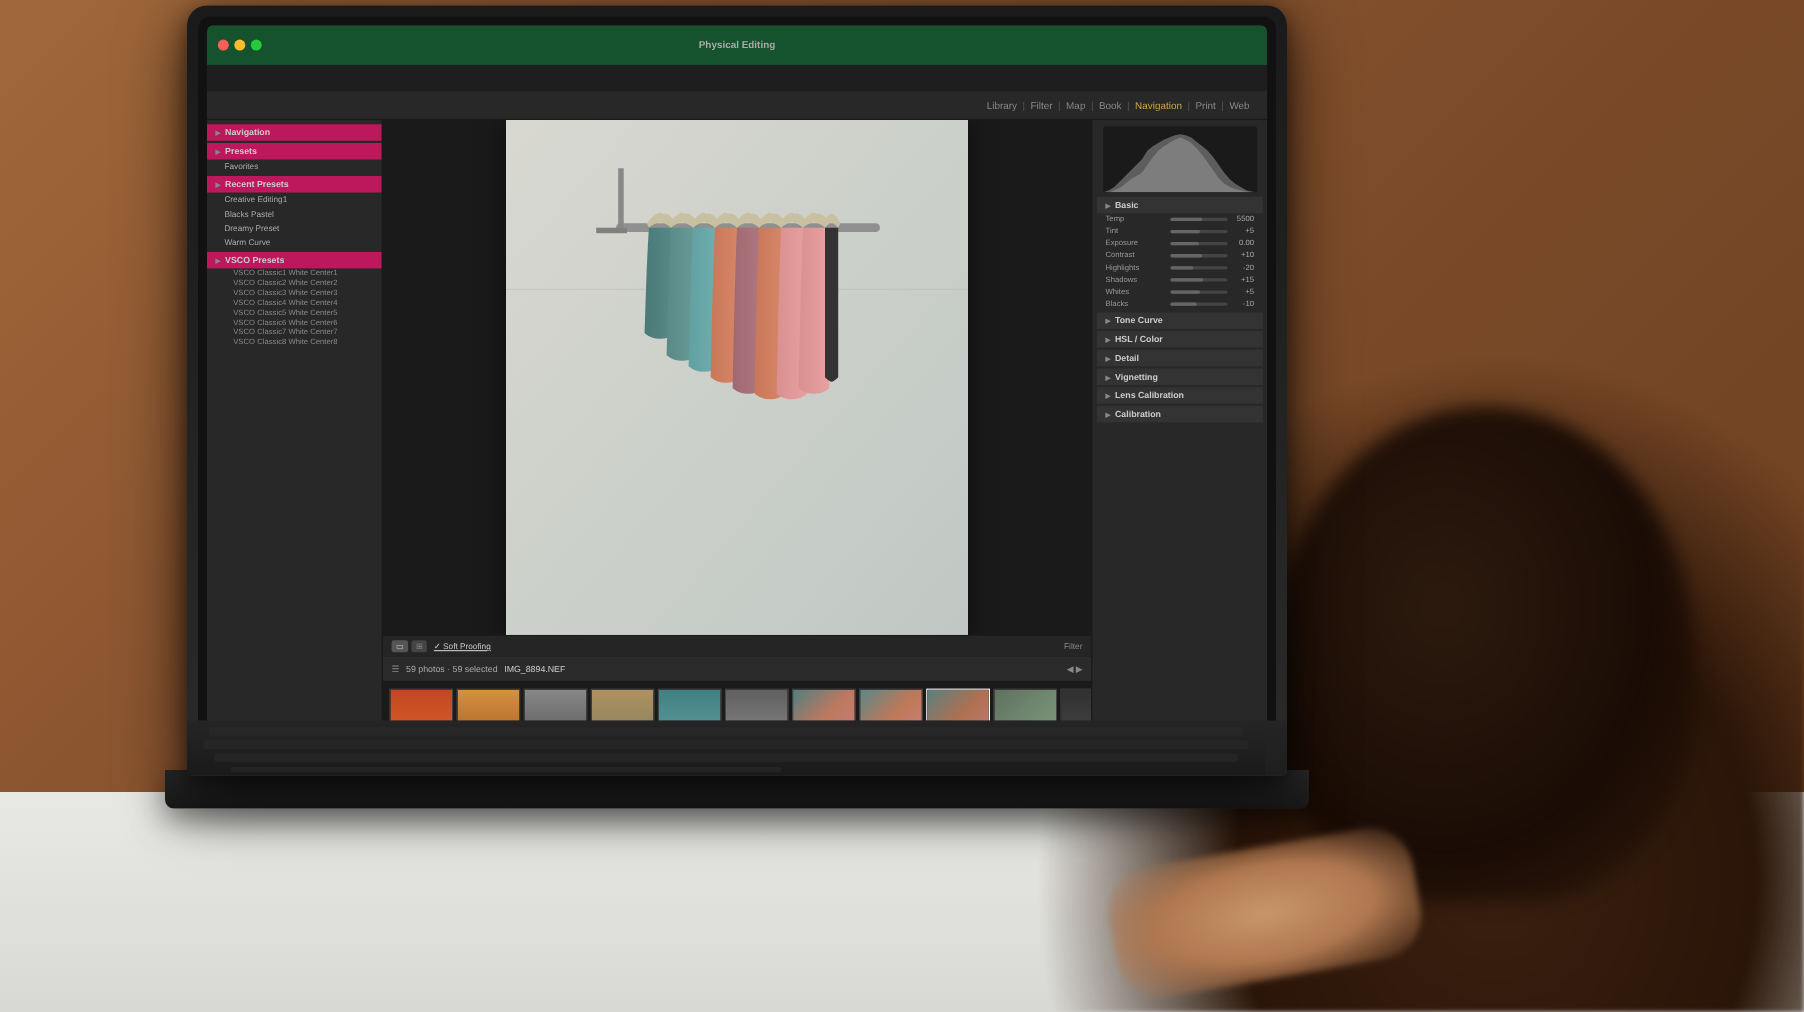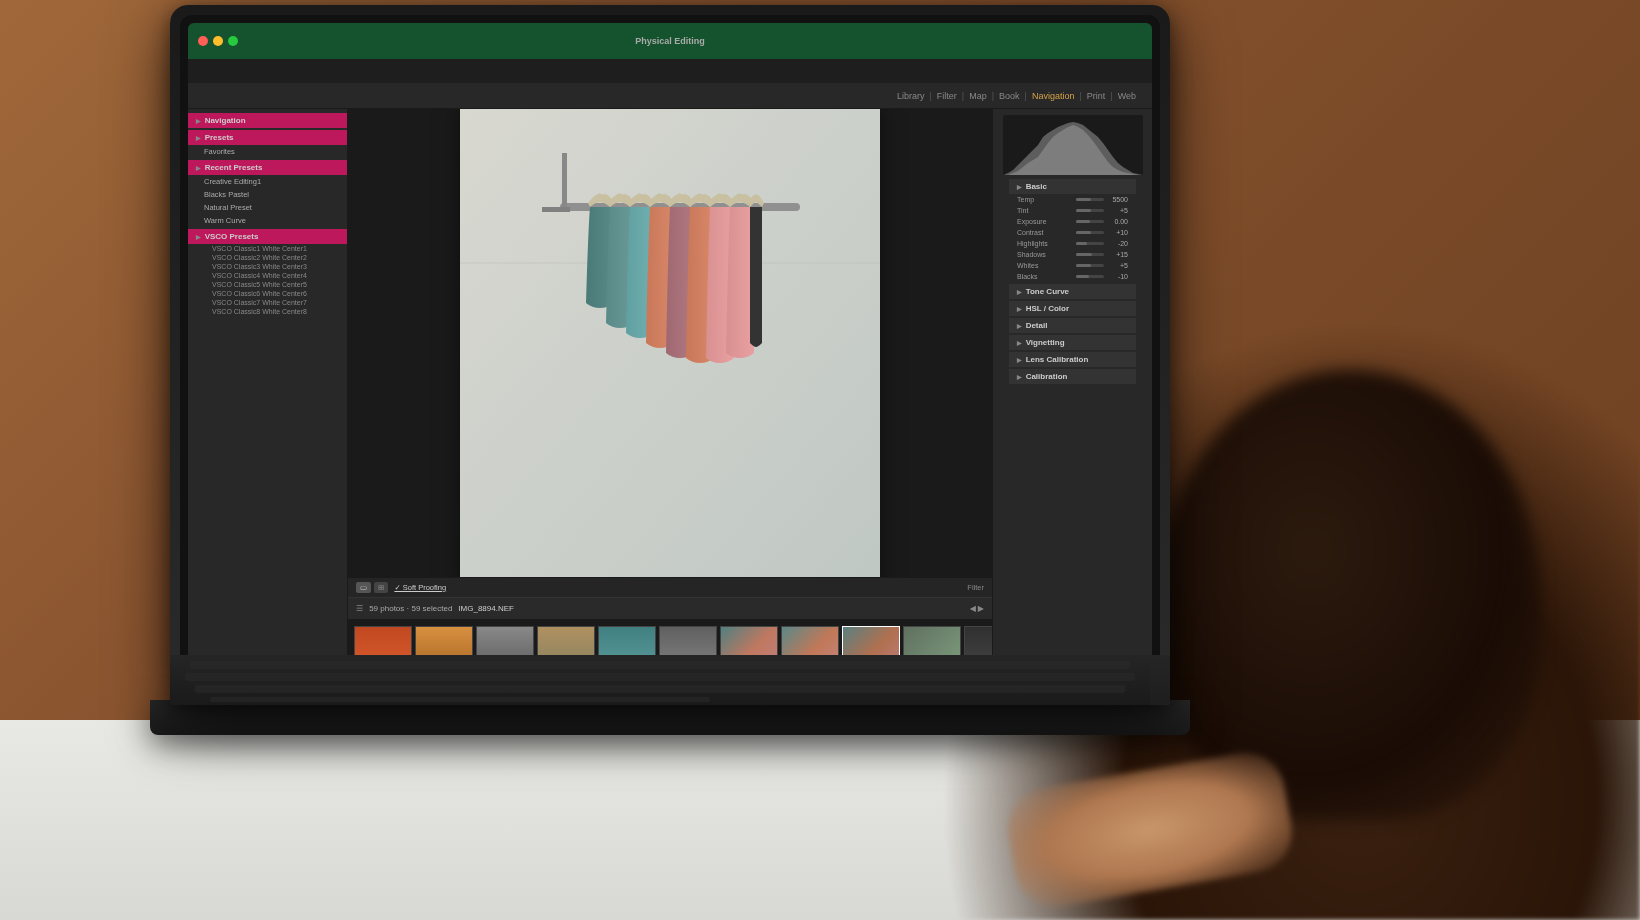--- a/index.html
+++ b/index.html
@@ -342,21 +342,21 @@
       width: 140px;
       height: 60px;
       margin: 4px auto;
       background: #1a1a1a;
       border-radius: 3px;
       position: relative;
       overflow: hidden;
     }
 
     .lr-right-section {
-      margin: 2px 16px;
+      margin: 2px 4px;
     }
 
     .lr-right-header {
       background: #333;
       padding: 3px 8px;
       color: #ccc;
       font-size: 8px;
       font-weight: bold;
       display: flex;
       align-items: center;
@@ -491,21 +491,21 @@
               <div class="lr-panel-header">Navigation</div>
             </div>
             <div class="lr-panel-section">
               <div class="lr-panel-header">Presets</div>
               <div class="lr-panel-item">Favorites</div>
             </div>
             <div class="lr-panel-section">
               <div class="lr-panel-header">Recent Presets</div>
               <div class="lr-panel-item">Creative Editing1</div>
               <div class="lr-panel-item">Blacks Pastel</div>
-              <div class="lr-panel-item">Natural Preset</div>
+              <div class="lr-panel-item">Dreamy Preset</div>
               <div class="lr-panel-item">Warm Curve</div>
             </div>
             <div class="lr-panel-section">
               <div class="lr-panel-header">VSCO Presets</div>
               <div class="lr-panel-sub">VSCO Classic1 White Center1</div>
               <div class="lr-panel-sub">VSCO Classic2 White Center2</div>
               <div class="lr-panel-sub">VSCO Classic3 White Center3</div>
               <div class="lr-panel-sub">VSCO Classic4 White Center4</div>
               <div class="lr-panel-sub">VSCO Classic5 White Center5</div>
               <div class="lr-panel-sub">VSCO Classic6 White Center6</div>

